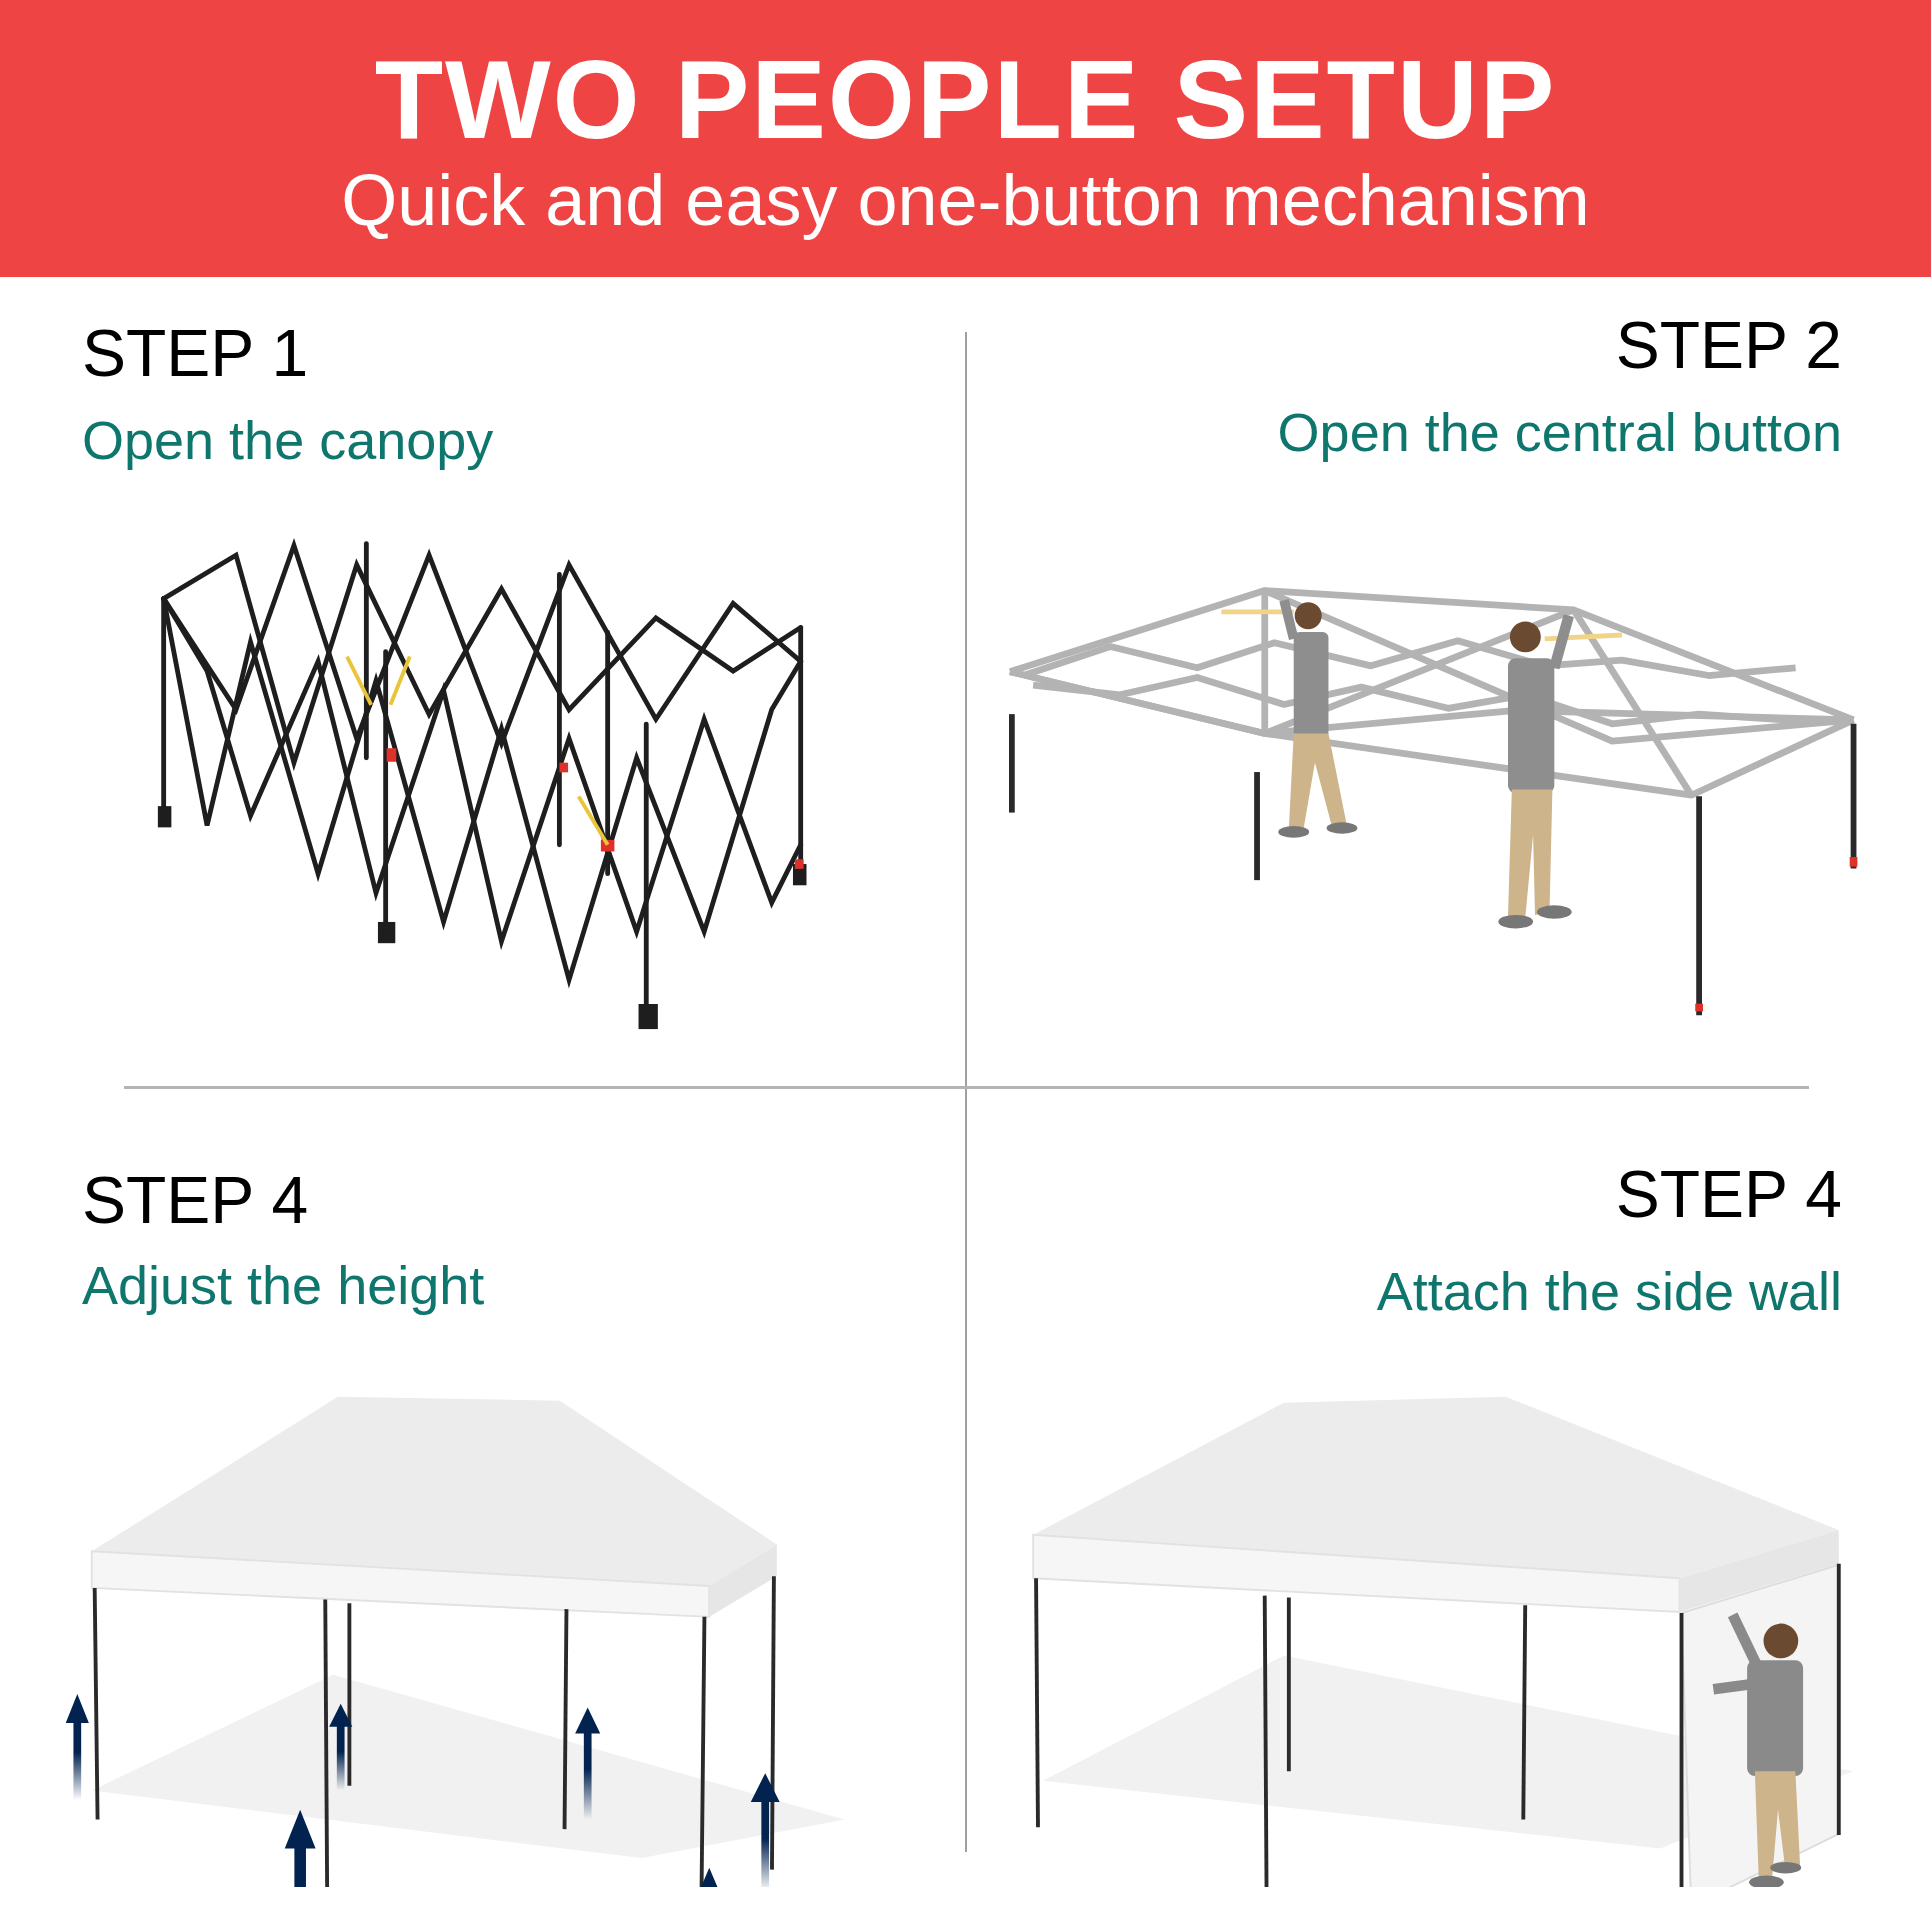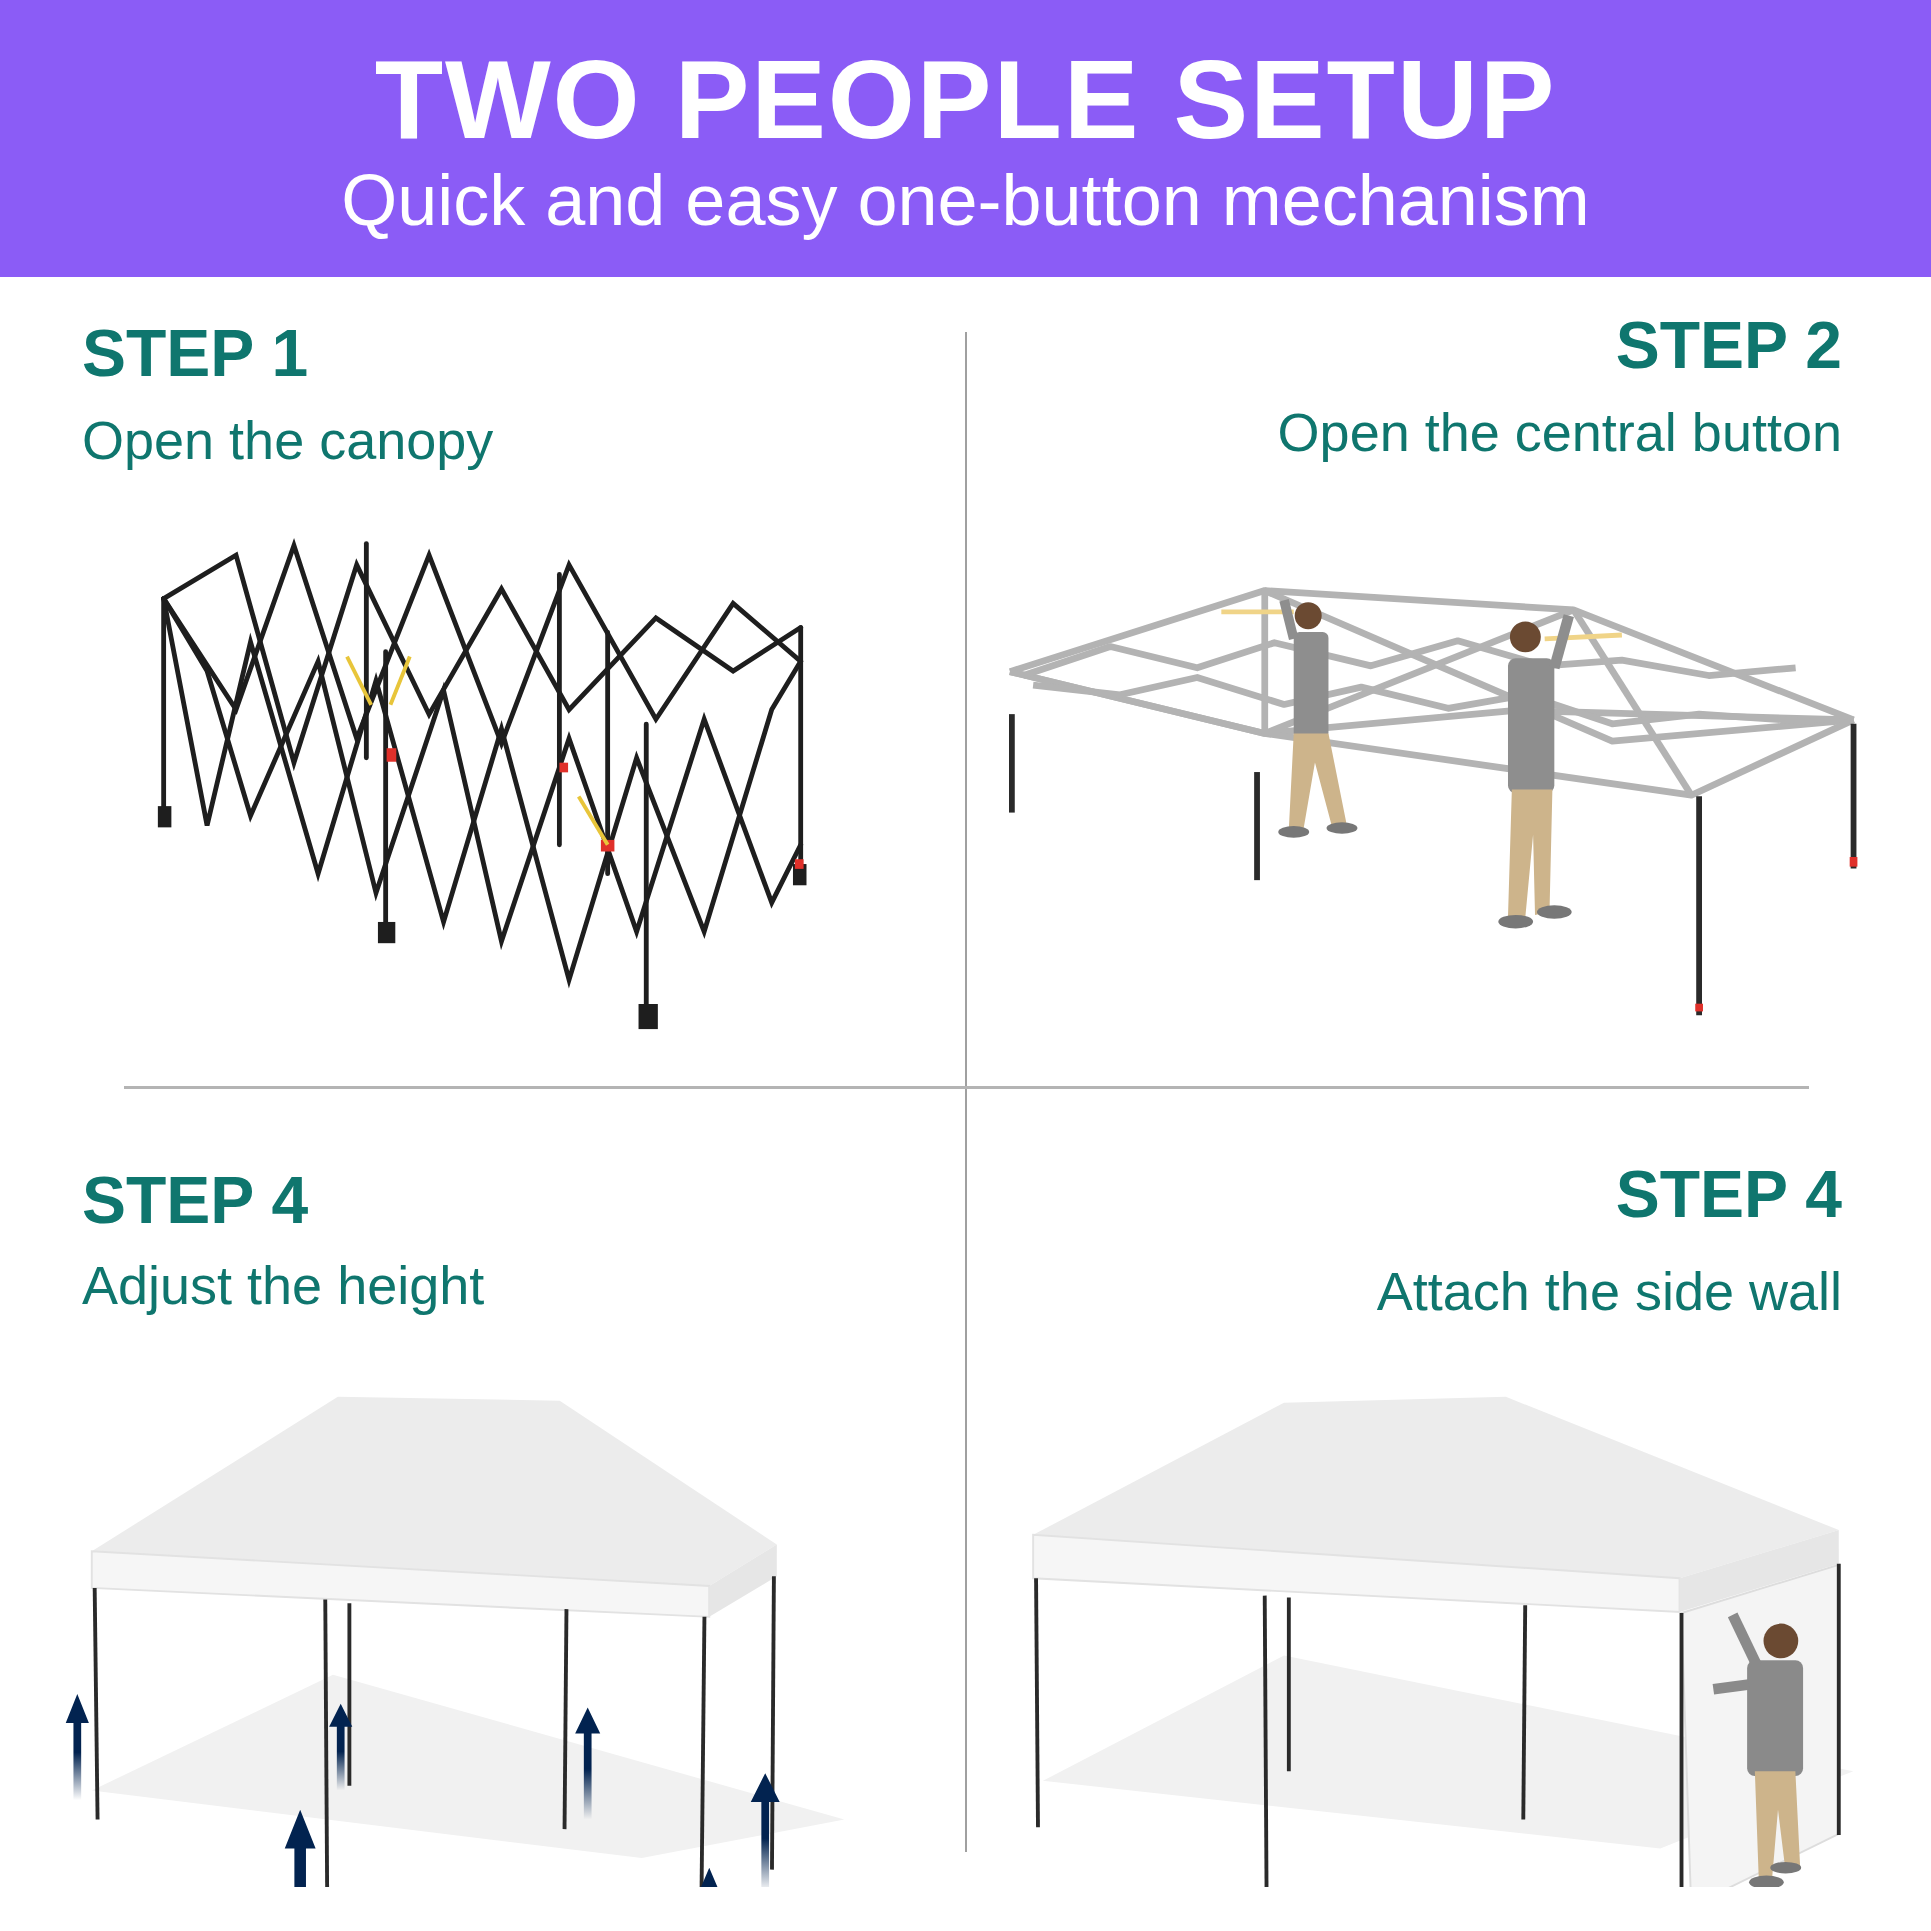--- a/index.html
+++ b/index.html
@@ -1,29 +1,29 @@
 <!DOCTYPE html>
 <html><head>
 <meta charset="utf-8">
 <style>
   html, body { margin: 0; padding: 0; background: #ffffff; }
   body { width: 1931px; height: 1931px; position: relative; overflow: hidden;
          font-family: "Liberation Sans", "DejaVu Sans", sans-serif; }
   .header { position: absolute; left: 0; top: 0; width: 1931px; height: 277px;
-            background: #8b5cf6; }
+            background: #ef4444; }
   .header-title { position: absolute; left: 0; width: 1931px; top: 37px; text-align: center;
                   color: #ffffff; font-size: 112px; font-weight: 700; letter-spacing: 1.9px;
                   line-height: 126px; font-family: "Liberation Sans", sans-serif; }
   .header-subtitle { position: absolute; left: 0; width: 1931px; top: 162px; text-align: center;
                      color: #ffffff; font-size: 72px; font-weight: 400; line-height: 77px;
                      font-family: "Liberation Sans", sans-serif; }
   .divider-v { position: absolute; left: 965px; top: 332px; width: 1.9px; height: 1520px; background: #a0a0a0; }
   .divider-h { position: absolute; left: 124px; top: 1086px; width: 1685px; height: 2.9px; background: #b4b4b4; }
 
-  .step-title { position: absolute; color: #0f766e; font-size: 66px; font-weight: 700;
+  .step-title { position: absolute; color: #000000; font-size: 66px; font-weight: 400;
                 line-height: 77px; font-family: "Liberation Sans", sans-serif; }
   .step-desc { position: absolute; color: #0f766e; font-size: 54px; font-weight: 400;
                line-height: 68px; font-family: "Liberation Sans", sans-serif; }
   .left { left: 82px; text-align: left; }
   .right { right: 89px; text-align: left; }
 
   .illus { position: absolute; }
   svg { display: block; }
 </style>
 </head>

